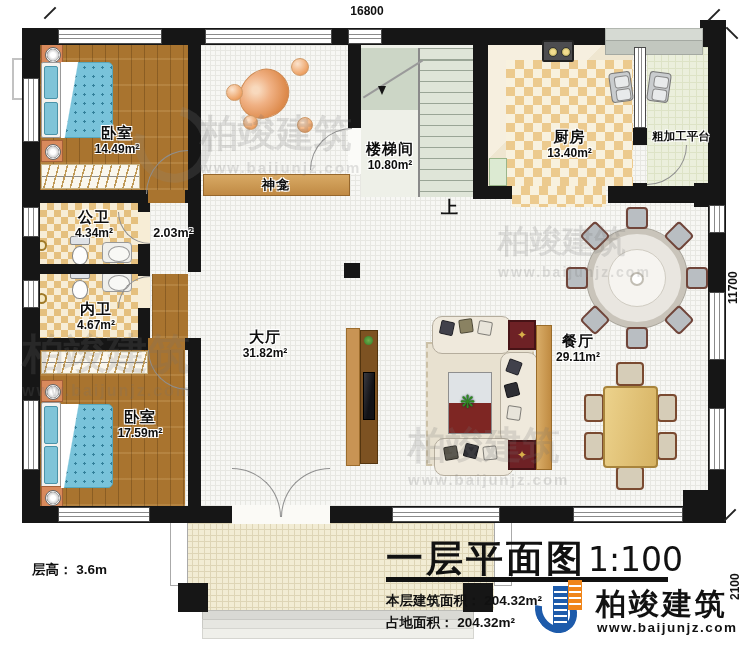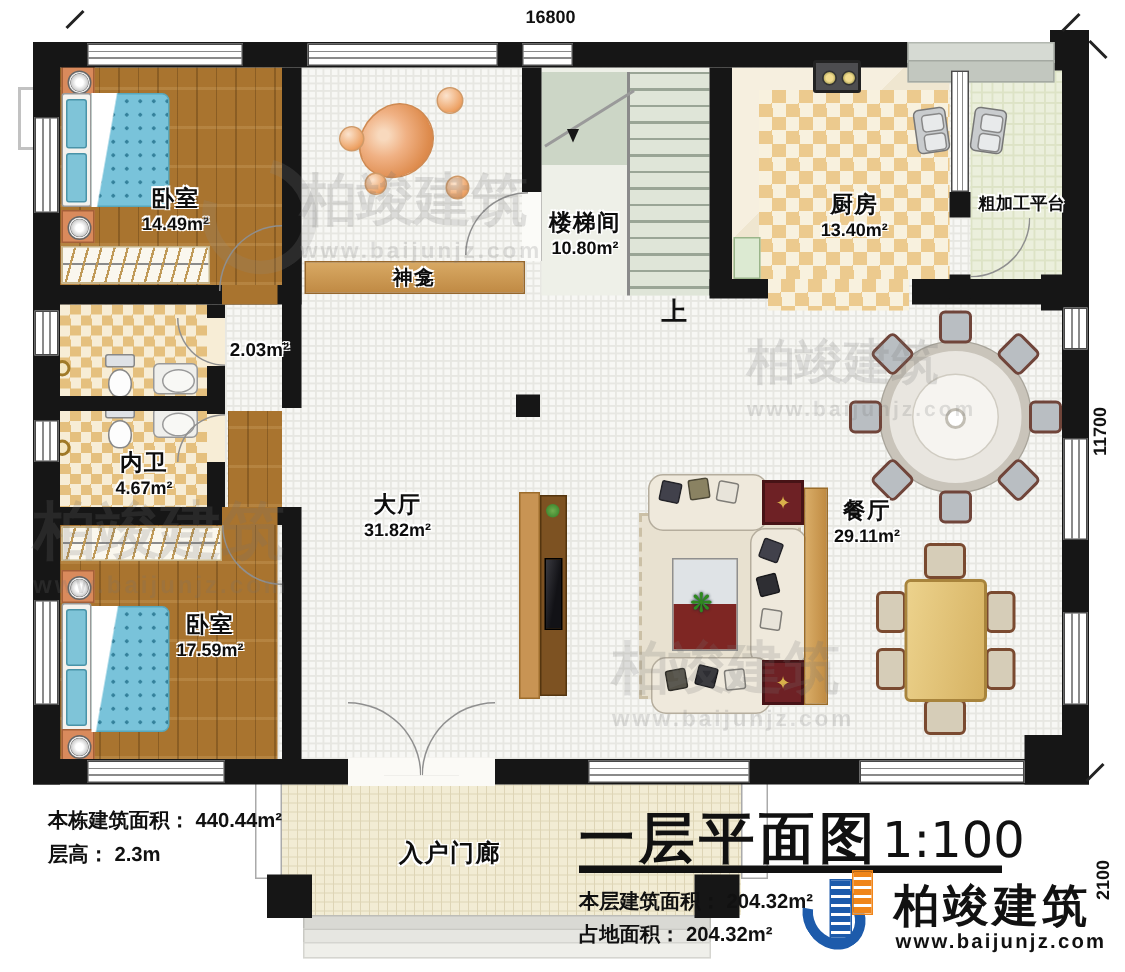--- a/index.html
+++ b/index.html
@@ -255,46 +255,46 @@
   <div class="room-label" style="left:524px;top:128px;width:91px;">
     <span class="nm">厨房</span>
     <span class="ar">13.40m²</span>
   </div>
   <div class="room-label" style="left:645px;top:130px;width:72px;">
     <span class="nm" style="font-size:11.5px;letter-spacing:0;">粗加工平台</span>
   </div>
   <div class="room-label" style="left:246px;top:177px;width:60px;z-index:51;">
     <span class="nm" style="font-size:13px;">神龛</span>
   </div>
+  <div class="room-label" style="left:54px;top:208px;width:80px;">
+    <span class="nm">公卫</span>
+    <span class="ar">4.34m²</span>
+  </div>
   <div class="room-label" style="left:143px;top:226px;width:60px;">
     <span class="ar" style="font-size:12.5px;">2.03m²</span>
   </div>
   <div class="room-label" style="left:56px;top:300px;width:80px;">
     <span class="nm">内卫</span>
     <span class="ar">4.67m²</span>
   </div>
   <div class="room-label" style="left:225px;top:328px;width:80px;">
     <span class="nm">大厅</span>
     <span class="ar">31.82m²</span>
   </div>
   <div class="room-label" style="left:538px;top:332px;width:80px;">
     <span class="nm">餐厅</span>
     <span class="ar">29.11m²</span>
   </div>
   <div class="room-label" style="left:100px;top:408px;width:80px;">
     <span class="nm">卧室</span>
     <span class="ar">17.59m²</span>
   </div>
-  <div class="room-label" style="left:240px;top:560px;width:120px;">
-    <span class="nm" style="font-size:16px;">入户门廊</span>
-  </div>
   <div class="txt" style="left:441px;top:196px;font-size:17px;font-weight:900;">上</div>
 
-  <div class="txt" style="left:32px;top:538px;font-size:13.5px;font-weight:700;">本栋建筑面积： 440.44m²</div>
-  <div class="txt" style="left:32px;top:561px;font-size:13.5px;font-weight:700;">层高： 2.3m</div>
+  <div class="txt" style="left:32px;top:561px;font-size:13.5px;font-weight:700;">层高： 3.6m</div>
 
   <div class="txt" style="left:386px;top:534px;font-size:37px;font-weight:900;letter-spacing:3px;">一层平面图</div>
   <div class="txt" style="left:588px;top:540px;font-size:33px;font-weight:500;font-family:'DejaVu Sans',sans-serif;">1:100</div>
   <div class="abs" style="left:386px;top:577px;width:282px;height:5px;background:#111;z-index:55;"></div>
   <div class="txt" style="left:386px;top:592px;font-size:13.5px;font-weight:700;">本层建筑面积： 204.32m²</div>
   <div class="txt" style="left:386px;top:614px;font-size:13.5px;font-weight:700;">占地面积： 204.32m²</div>
 
   <div class="abs" style="left:536px;top:580px;width:56px;height:60px;z-index:56;">
     <div class="abs" style="left:0px;top:8px;width:40px;height:46px;border:7px solid #1d5bab;border-top-color:transparent;border-radius:50%;transform:rotate(-35deg);box-sizing:border-box;"></div>
     <div class="abs" style="left:17px;top:6px;width:13px;height:38px;background:repeating-linear-gradient(to bottom,#1d5bab 0 4px,#fff 4px 6px);border:1px solid #1d5bab;"></div>

